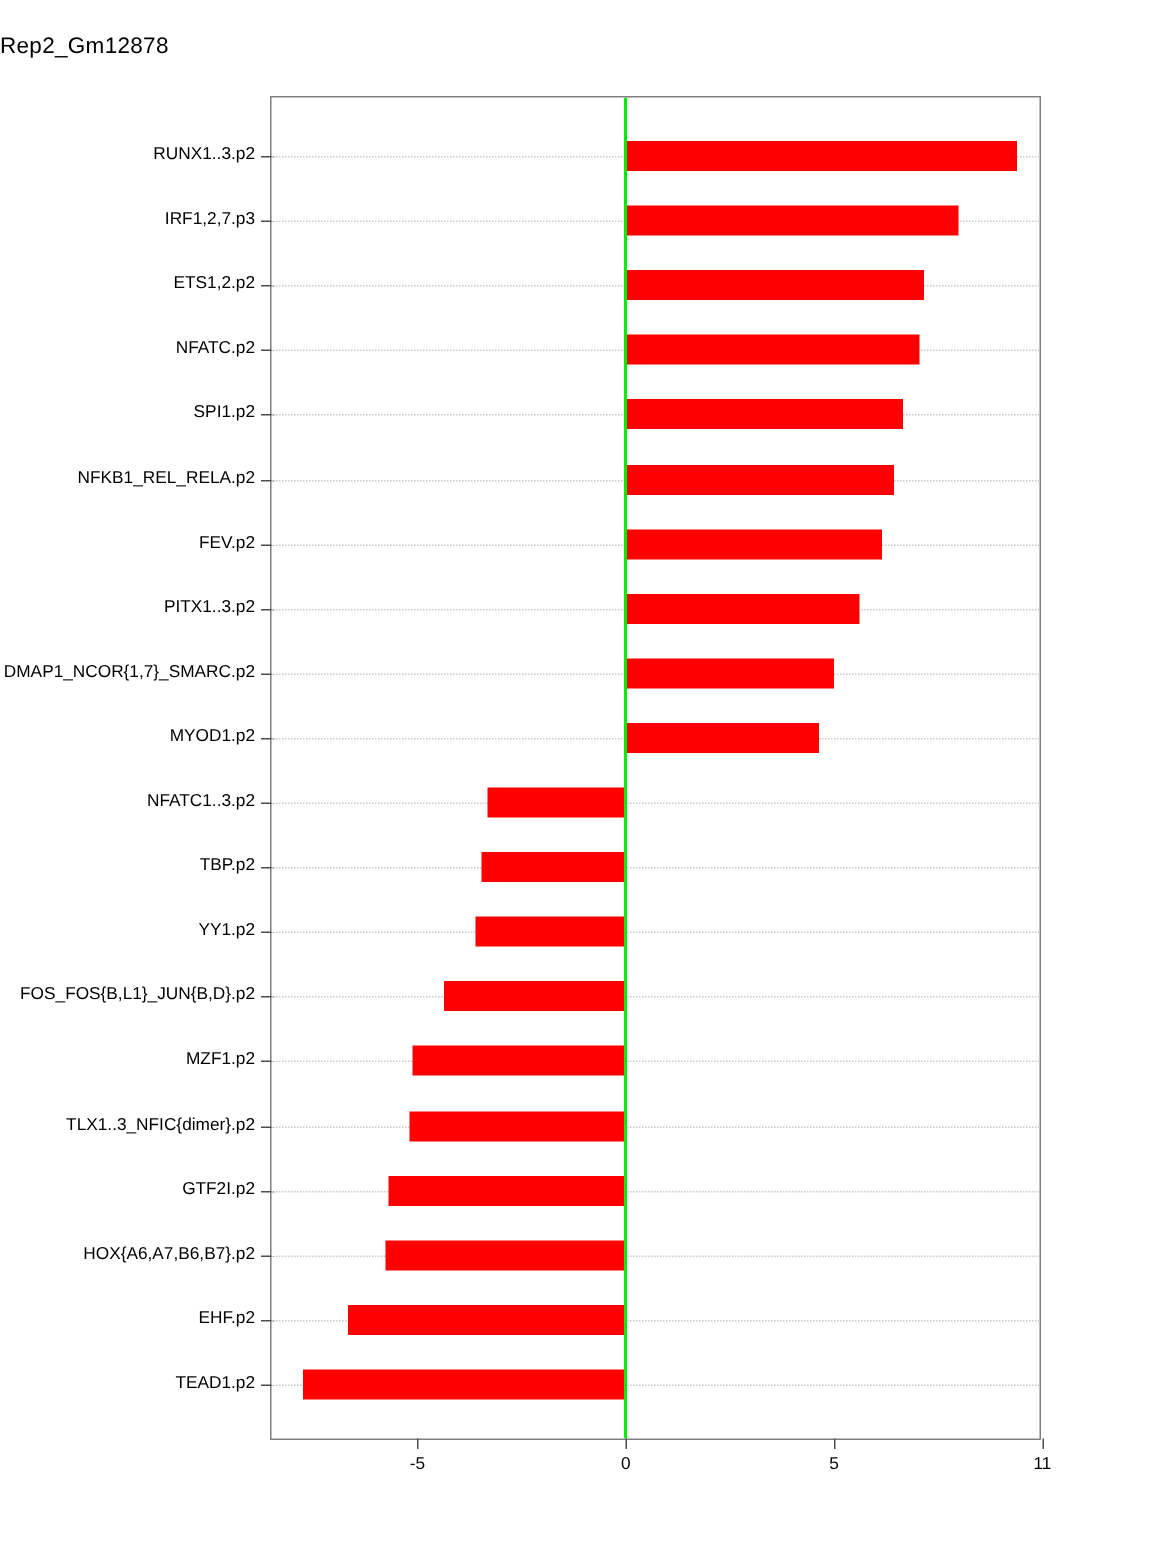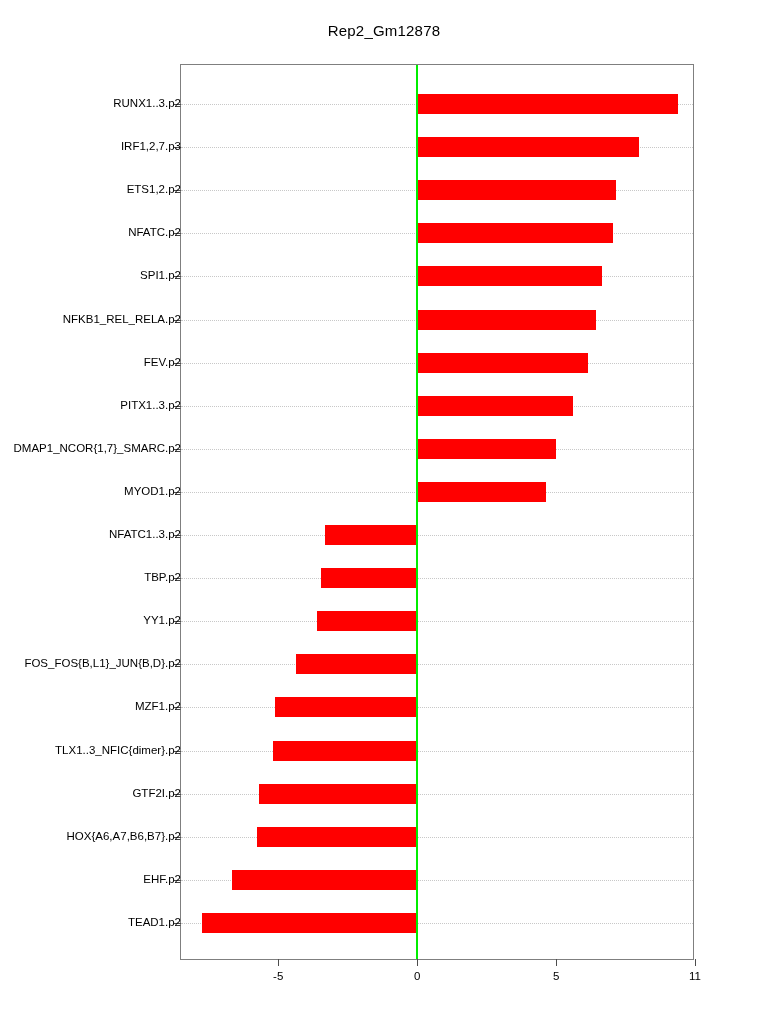--- a/index.html
+++ b/index.html
@@ -22,21 +22,20 @@
     width: 768px;
     height: 1028px;
   }
 
   
   .chart-title {
     position: absolute;
     left: 0;
     top: 22px;
     width: 768px;
-    text-align: center;
     font-size: 15px;
     letter-spacing: 0.2px;
     color: #000;
   }
 
   
   .plot-panel {
     position: absolute;
     left: 180px;
     top: 64px;
@@ -84,20 +83,21 @@
   .ytick {
     position: absolute;
     left: -7px;
     width: 7px;
     height: 0;
     border-top: 1px solid #4d4d4d;
   }
   .ylabel {
     position: absolute;
     right: 100%;
+    margin-right: 11px;
     white-space: nowrap;
     font-size: 11.5px;
     line-height: 11.5px;
     text-align: right;
     color: #000;
     transform: translateY(-50%);
   }
   .ylabel-anchor {
     position: absolute;
     left: 0;

